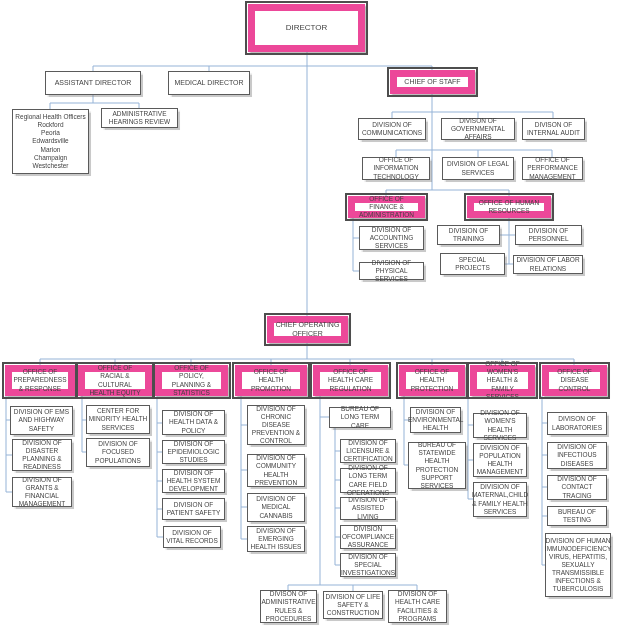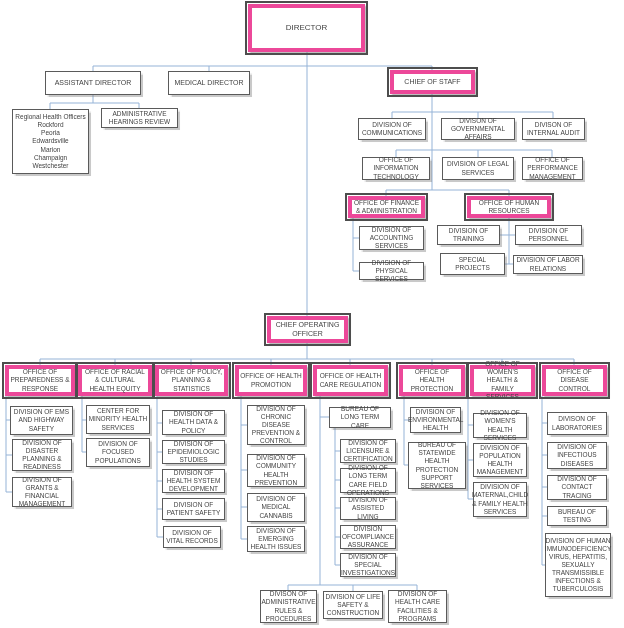--- a/index.html
+++ b/index.html
@@ -4,21 +4,21 @@
 <style>
   html,body{margin:0;padding:0;background:#fff;}
   .stage{position:relative;width:624px;height:628px;background:#fff;overflow:hidden;
          font-family:"Liberation Sans", sans-serif;color:#3f3f3f;}
   .wires{position:absolute;left:0;top:0;width:624px;height:628px;z-index:0;}
   .n{position:absolute;z-index:1;background:#fff;border:1px solid #5a5a5a;
      box-shadow:1.5px 1.5px 1px rgba(120,120,120,.4);
      display:flex;align-items:center;justify-content:center;text-align:center;
      font-size:6.5px;line-height:1.25;padding:1px;box-sizing:border-box;
      text-transform:none;}
-  .mj{border:4px solid #ec4899;outline:2px solid #4d4d4d;outline-offset:1px;
+  .mj{border:7px solid #ec4899;outline:2px solid #4d4d4d;outline-offset:1px;
       box-shadow:2px 2px 1.5px rgba(110,110,110,.45);}
   .f8{font-size:8px;}
   .f7{font-size:7px;}
   .pre{white-space:pre-line;}
 </style>
 </head>
 <body>
 
 <div class="stage">
 

